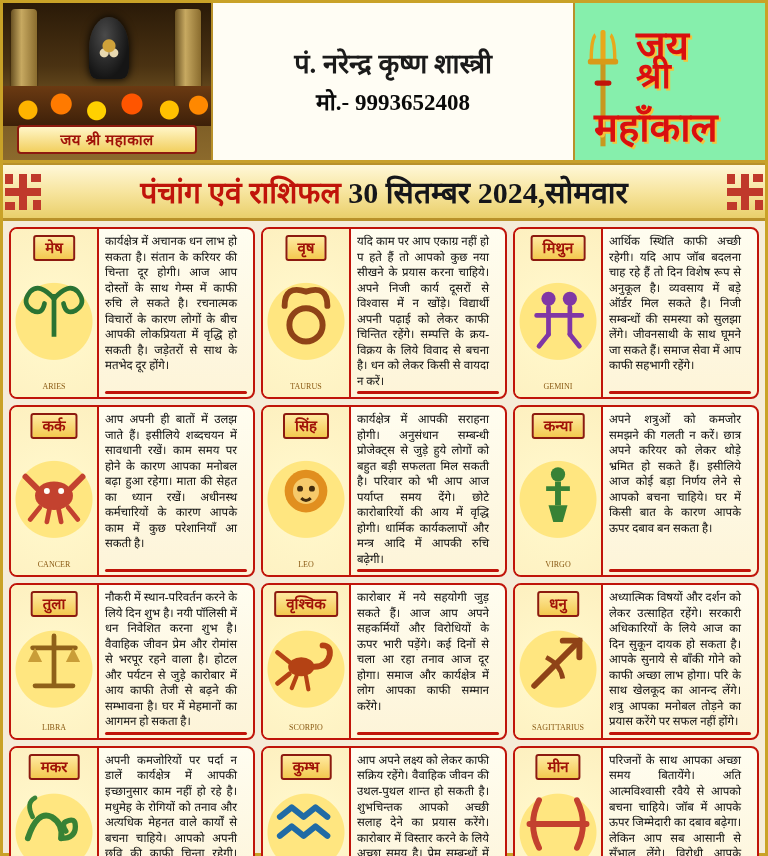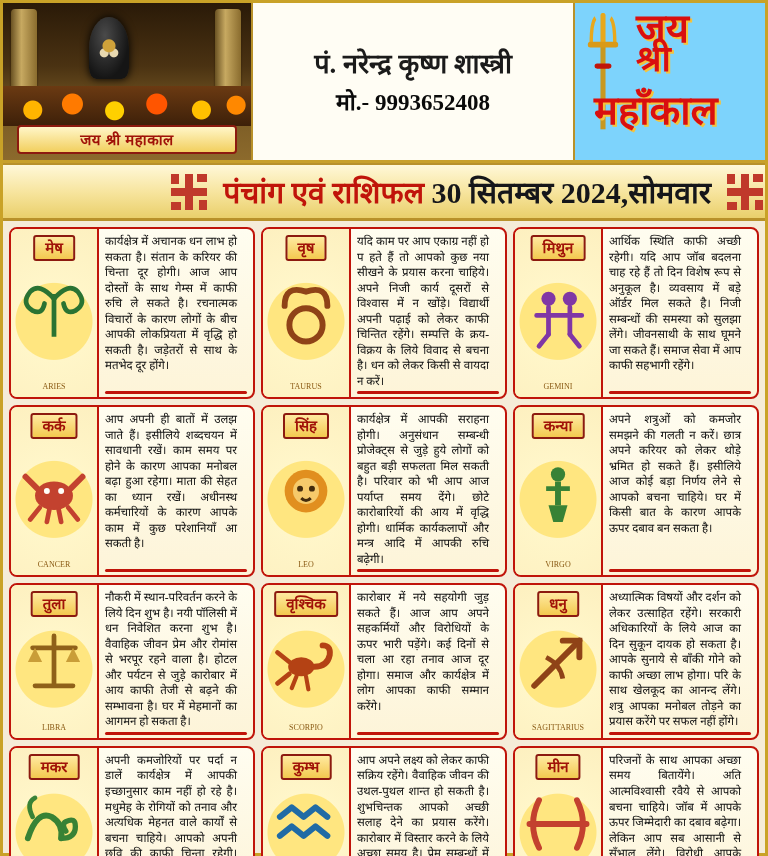--- a/index.html
+++ b/index.html
@@ -19,21 +19,21 @@
 
   
   .header {
     height: 160px;
     display: flex;
     align-items: stretch;
     background: #fffdf4;
     border-bottom: 3px solid #c8a02a;
   }
   .header-photo {
-    width: 250px;
+    width: 210px;
     position: relative;
     background: linear-gradient(#1d1205, #3a2510 55%, #6d4a1d);
     overflow: hidden;
     border-right: 2px solid #b8912a;
   }
   .temple-wall {
     position: absolute; left: 0; top: 0; right: 0; height: 100%;
     background:
       linear-gradient(#2a1a08, #4a3212 40%, #7a5b25 70%, #8c6a2c);
   }
@@ -97,24 +97,24 @@
     font-size: 27px; font-weight: bold; color: #1b1b1b;
     line-height: 1.2; margin-top: 2px;
   }
   .astro-mobile {
     font-family: "Liberation Serif", serif;
     font-size: 23px; font-weight: bold; color: #0a0a0a;
     margin-top: 5px;
   }
   .header-logo {
     width: 192px;
-    background: #7dd3fc;
+    background: #86efac;
     border-left: 2px solid #b8912a;
     position: relative;
-    display: flex; align-items: flex-start; justify-content: center;
+    display: flex; align-items: flex-end; justify-content: center;
   }
   .logo-inner {
     position: relative; width: 180px; height: 140px;
   }
   .trishul {
     position: absolute; left: 6px; top: 10px;
     width: 34px; height: 118px;
   }
   .logo-word {
     position: absolute;
@@ -134,21 +134,21 @@
     left: 14px; top: 88px; font-size: 40px; color: #d90f0f;
     text-shadow: 2px 2px 0 #f5c33b;
   }
 
   
   .titlebar {
     height: 58px;
     background: linear-gradient(#fff8d8, #f6e39a 55%, #e9cf6b);
     border-top: 2px solid #b8912a;
     border-bottom: 3px solid #b8912a;
-    display: flex; align-items: center; justify-content: flex-end;
+    display: flex; align-items: center; justify-content: space-between;
     gap: 14px;
     position: relative;
   }
   .swastik {
     width: 40px; height: 40px;
     color: #c0392b;
     flex: 0 0 auto;
   }
   .title-text {
     font-family: "Liberation Serif", serif;

